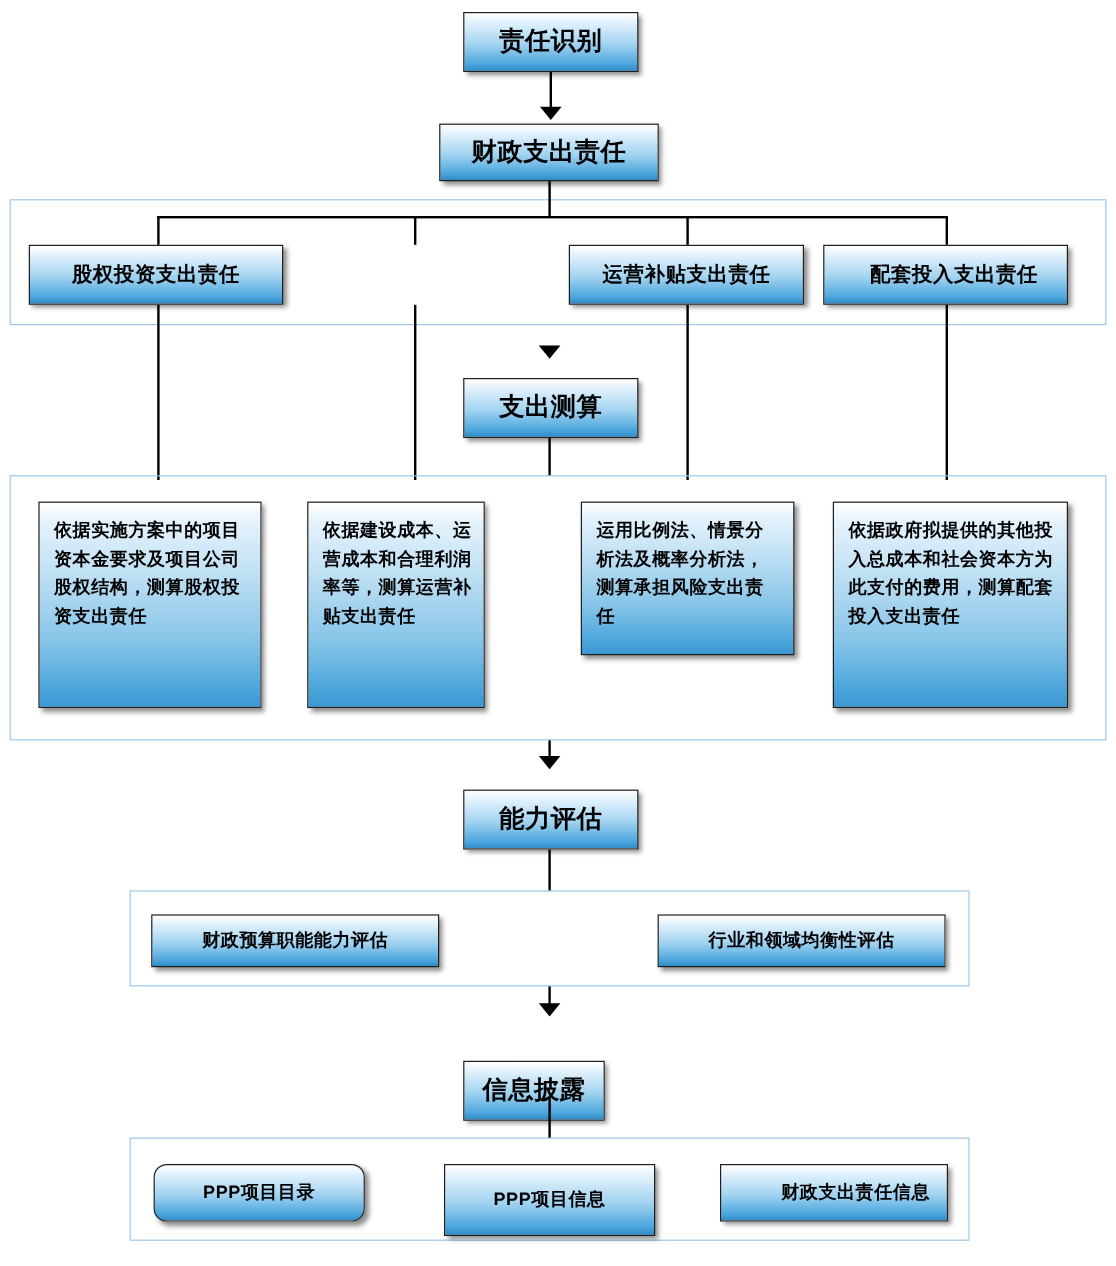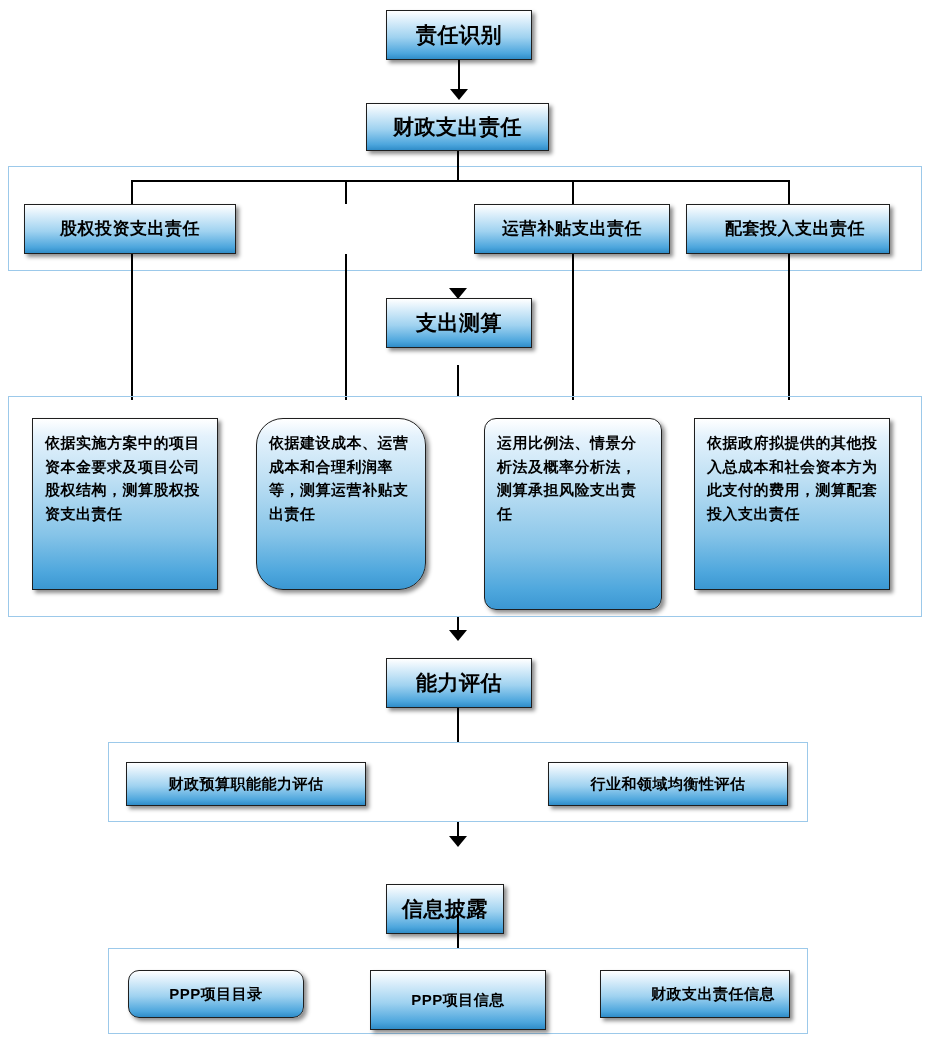--- a/index.html
+++ b/index.html
@@ -106,29 +106,29 @@
   <div class="node mid" style="left:474px; top:204px; width:196px; height:50px;">运营补贴支出责任</div>
   <div class="node mid" style="left:686px; top:204px; width:204px; height:50px;padding-left:14px;">配套投入支出责任</div>
 
   <div class="vline" style="left:131px; top:254px; height:146px;"></div>
   <div class="vline" style="left:345px; top:254px; height:146px;"></div>
   <div class="vline" style="left:572px; top:254px; height:146px;"></div>
   <div class="vline" style="left:788px; top:254px; height:146px;"></div>
 
   <div class="arrow" style="left:449px; top:288px;"></div>
 
-  <div class="node big" style="left:386px; top:298px; width:146px; height:50px;">支出测算</div>
+  <div class="node big" style="left:386px; top:315px; width:146px; height:50px;">支出测算</div>
 
   <div class="frame" style="left:8px; top:396px; width:914px; height:221px;"></div>
 
   <div class="vline" style="left:457px; top:365px; height:31px;"></div>
 
   <div class="node para" style="left:32px; top:418px; width:186px; height:172px;">依据实施方案中的项目资本金要求及项目公司股权结构，测算股权投资支出责任</div>
-  <div class="node para" style="left:256px; top:418px; width:170px; height:172px;border-radius:27px;">依据建设成本、运营成本和合理利润率等，测算运营补贴支出责任</div>
-  <div class="node para" style="left:484px; top:418px; width:178px; height:192px;border-radius:12px;">运用比例法、情景分析法及概率分析法，测算承担风险支出责任</div>
+  <div class="node para" style="left:256px; top:418px; width:148px; height:172px;">依据建设成本、运营成本和合理利润率等，测算运营补贴支出责任</div>
+  <div class="node para" style="left:484px; top:418px; width:178px; height:128px;">运用比例法、情景分析法及概率分析法，测算承担风险支出责任</div>
   <div class="node para" style="left:694px; top:418px; width:196px; height:172px;">依据政府拟提供的其他投入总成本和社会资本方为此支付的费用，测算配套投入支出责任</div>
 
   <div class="vline" style="left:457px; top:617px; height:18px;"></div>
   <div class="arrow" style="left:449px; top:630px;"></div>
 
   <div class="node big" style="left:386px; top:658px; width:146px; height:50px;text-align:center;">能力评估</div>
 
   <div class="frame" style="left:108px; top:742px; width:700px; height:80px;"></div>
 
   <div class="vline" style="left:457px; top:708px; height:34px;"></div>

